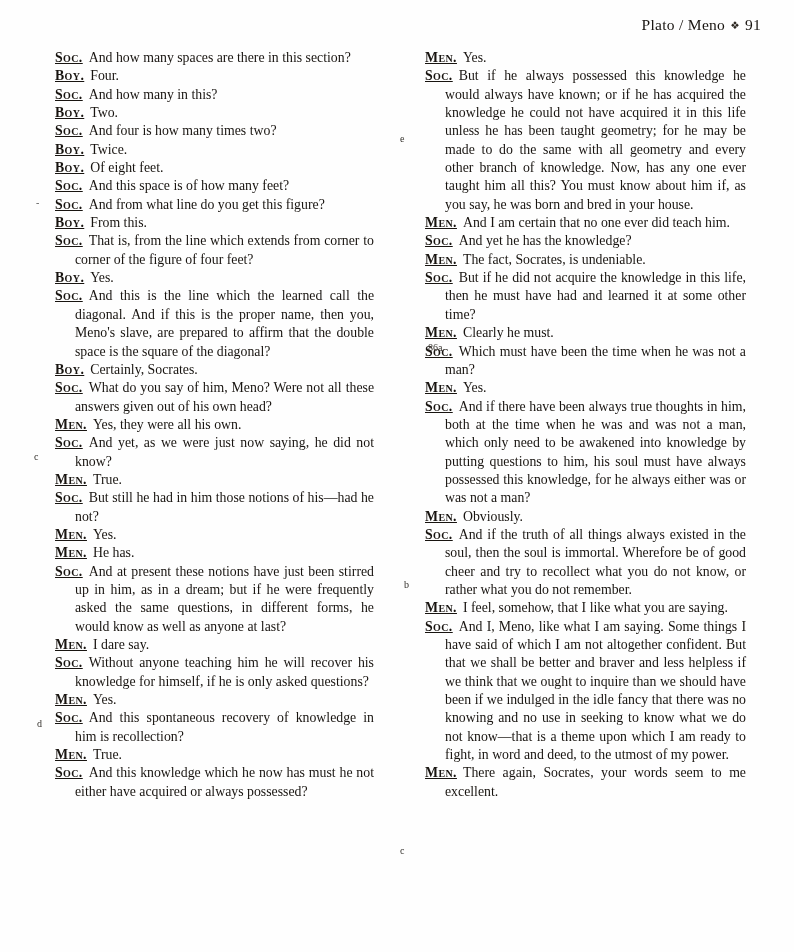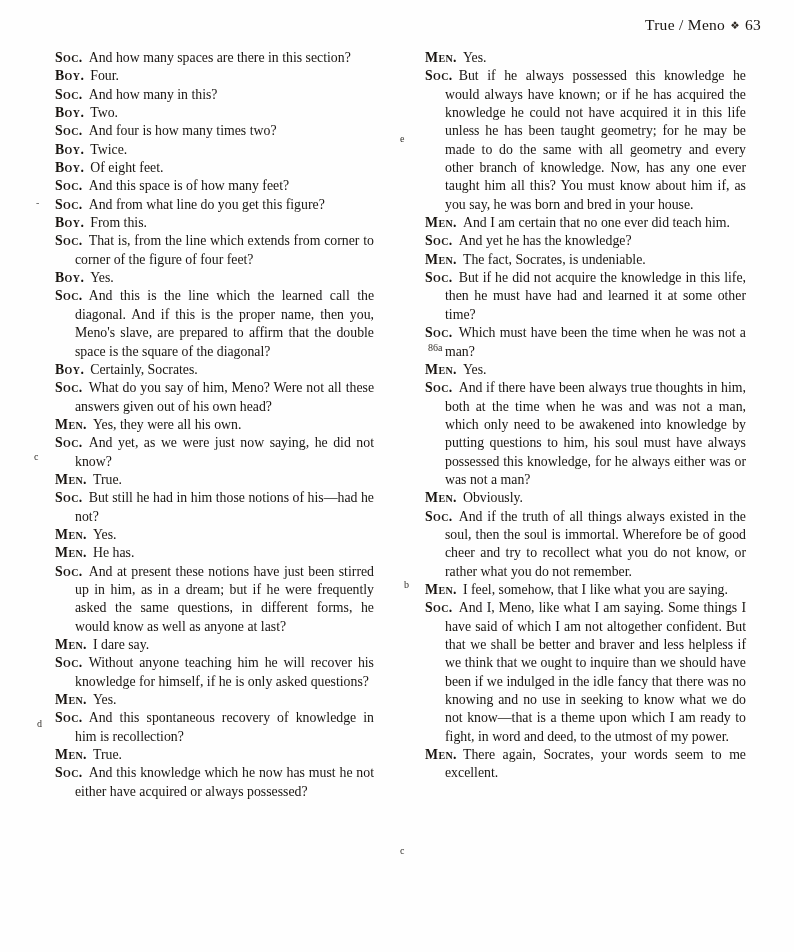--- a/index.html
+++ b/index.html
@@ -39,35 +39,36 @@
   .speech {
     margin: 0;
     padding-left: 20px;
     text-indent: -20px;
   }
   .speaker {
     font-variant: small-caps;
     font-weight: 600;
     letter-spacing: 0.4px;
     margin-right: 6px;
+    text-decoration: underline;
   }
   .margin-note {
     position: absolute;
     font-size: 10px;
     line-height: 10px;
     color: #33302b;
   }
 </style>
 </head>
 <body>
 
 <div class="page">
 
   <div class="running-head">
-    <span>True / Meno</span><span class="sep">❖</span><span>63</span>
+    <span>Plato / Meno</span><span class="sep">❖</span><span>91</span>
   </div>
 
   <div class="col col-left" id="col-left">
       <p class="speech"><span class="speaker">Soc.</span>And how many spaces are there in this section?</p>
       <p class="speech"><span class="speaker">Boy.</span>Four.</p>
       <p class="speech"><span class="speaker">Soc.</span>And how many in this?</p>
       <p class="speech"><span class="speaker">Boy.</span>Two.</p>
       <p class="speech"><span class="speaker">Soc.</span>And four is how many times two?</p>
       <p class="speech"><span class="speaker">Boy.</span>Twice.</p>
       <p class="speech"><span class="speaker">Boy.</span>Of eight feet.</p>
@@ -93,20 +94,21 @@
       <p class="speech"><span class="speaker">Men.</span>True.</p>
       <p class="speech"><span class="speaker">Soc.</span>And this knowledge which he now has must he not either have acquired or always possessed?</p>
     </div>
   <div class="col col-right" id="col-right">
       <p class="speech"><span class="speaker">Men.</span>Yes.</p>
       <p class="speech"><span class="speaker">Soc.</span>But if he always possessed this knowledge he would always have known; or if he has acquired the knowledge he could not have acquired it in this life unless he has been taught geometry; for he may be made to do the same with all geometry and every other branch of knowledge. Now, has any one ever taught him all this? You must know about him if, as you say, he was born and bred in your house.</p>
       <p class="speech"><span class="speaker">Men.</span>And I am certain that no one ever did teach him.</p>
       <p class="speech"><span class="speaker">Soc.</span>And yet he has the knowledge?</p>
       <p class="speech"><span class="speaker">Men.</span>The fact, Socrates, is undeniable.</p>
       <p class="speech"><span class="speaker">Soc.</span>But if he did not acquire the knowledge in this life, then he must have had and learned it at some other time?</p>
+      <p class="speech"><span class="speaker">Men.</span>Clearly he must.</p>
       <p class="speech"><span class="speaker">Soc.</span>Which must have been the time when he was not a man?</p>
       <p class="speech"><span class="speaker">Men.</span>Yes.</p>
       <p class="speech"><span class="speaker">Soc.</span>And if there have been always true thoughts in him, both at the time when he was and was not a man, which only need to be awakened into knowledge by putting questions to him, his soul must have always possessed this knowledge, for he always either was or was not a man?</p>
       <p class="speech"><span class="speaker">Men.</span>Obviously.</p>
       <p class="speech"><span class="speaker">Soc.</span>And if the truth of all things always existed in the soul, then the soul is immortal. Wherefore be of good cheer and try to recollect what you do not know, or rather what you do not remember.</p>
       <p class="speech"><span class="speaker">Men.</span>I feel, somehow, that I like what you are saying.</p>
       <p class="speech"><span class="speaker">Soc.</span>And I, Meno, like what I am saying. Some things I have said of which I am not altogether confident. But that we shall be better and braver and less helpless if we think that we ought to inquire than we should have been if we indulged in the idle fancy that there was no knowing and no use in seeking to know what we do not know—that is a theme upon which I am ready to fight, in word and deed, to the utmost of my power.</p>
       <p class="speech"><span class="speaker">Men.</span>There again, Socrates, your words seem to me excellent.</p>
     </div>
 

